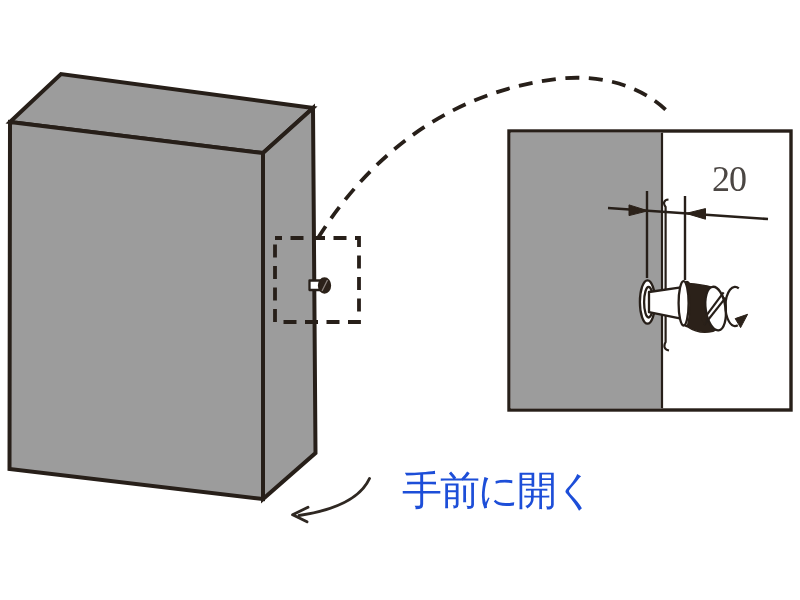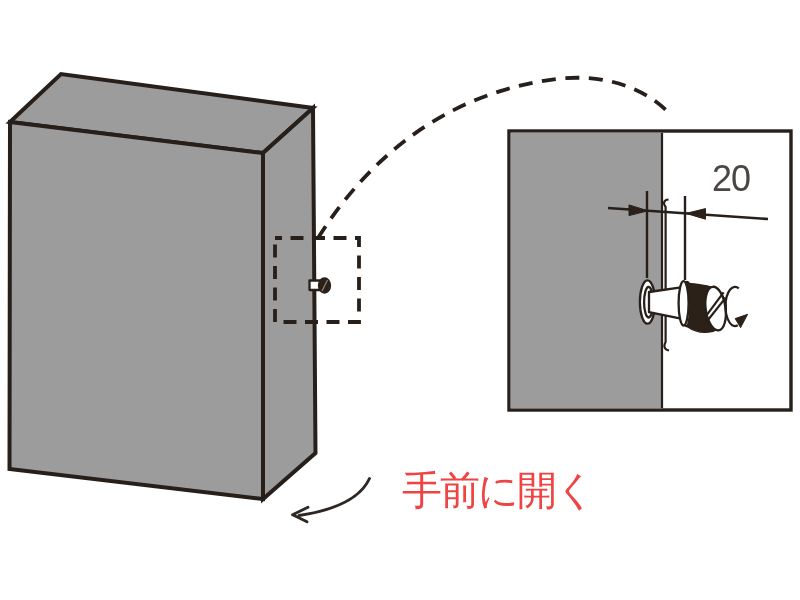--- a/index.html
+++ b/index.html
@@ -1,38 +1,38 @@
 <!DOCTYPE html>
 <html><head>
 <meta charset="utf-8">
 <style>
   html,body{margin:0;padding:0;background:#ffffff;}
   .stage{
     position:relative;width:800px;height:600px;background:#ffffff;overflow:hidden;
-    font-family:Liberation Sans, sans-serif;
+    font-family:Liberation Serif, serif;
   }
   .stage svg{position:absolute;left:0;top:0;}
   .face    {stroke:#271f19;stroke-width:4;stroke-linejoin:miter;}
   .frame   {stroke:#271f19;stroke-width:3.4;fill:#ffffff;}
   .dash-rect{stroke:#271f19;stroke-width:3.8;fill:none;stroke-dasharray:13 8.5;stroke-dashoffset:6;}
   .dash-arc {stroke:#271f19;stroke-width:3.8;fill:none;stroke-dasharray:14 9.5;}
   .thin    {stroke:#271f19;stroke-width:2.2;fill:none;}
   .ext     {stroke:#271f19;stroke-width:2.4;}
   .dimln   {stroke:#271f19;stroke-width:2.6;}
   .whitepart{fill:#ffffff;stroke:#271f19;stroke-width:2.3;stroke-linejoin:round;}
   .darkfill {fill:#2b2119;stroke:#2b2119;}
   .openarrow{stroke:#2f2822;stroke-width:2.9;fill:none;stroke-linecap:round;stroke-linejoin:round;}
   
   .dim-label{
     position:absolute;left:712px;top:158px;width:60px;
     font-size:36px;letter-spacing:-1px;color:#4b4643;
   }
   .caption{
     position:absolute;left:402px;top:463px;width:220px;
-    font-size:40px;letter-spacing:-2px;color:#ef4444;white-space:nowrap;
+    font-size:40px;letter-spacing:-2px;color:#1d4ed8;white-space:nowrap;
   }
 </style>
 </head>
 <body>
 
 <div class="stage">
   <svg width="800" height="600" viewBox="0 0 800 600">
 
     <g>
       <polygon class="face" points="10,122 61,74 313,108 263,153" fill="#9c9c9c"></polygon>

